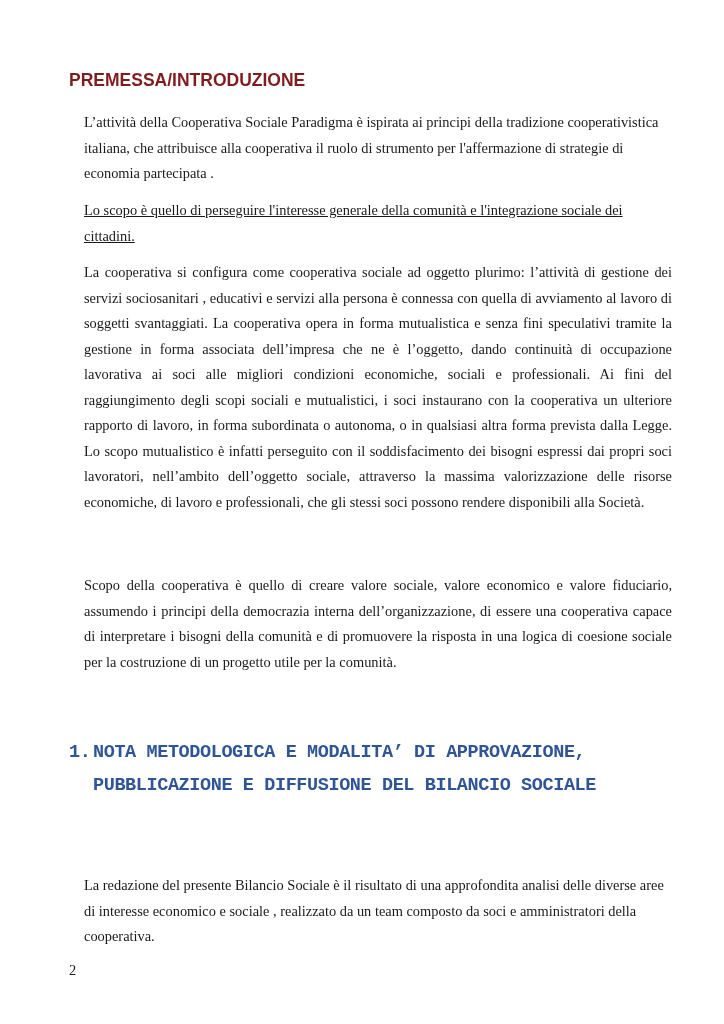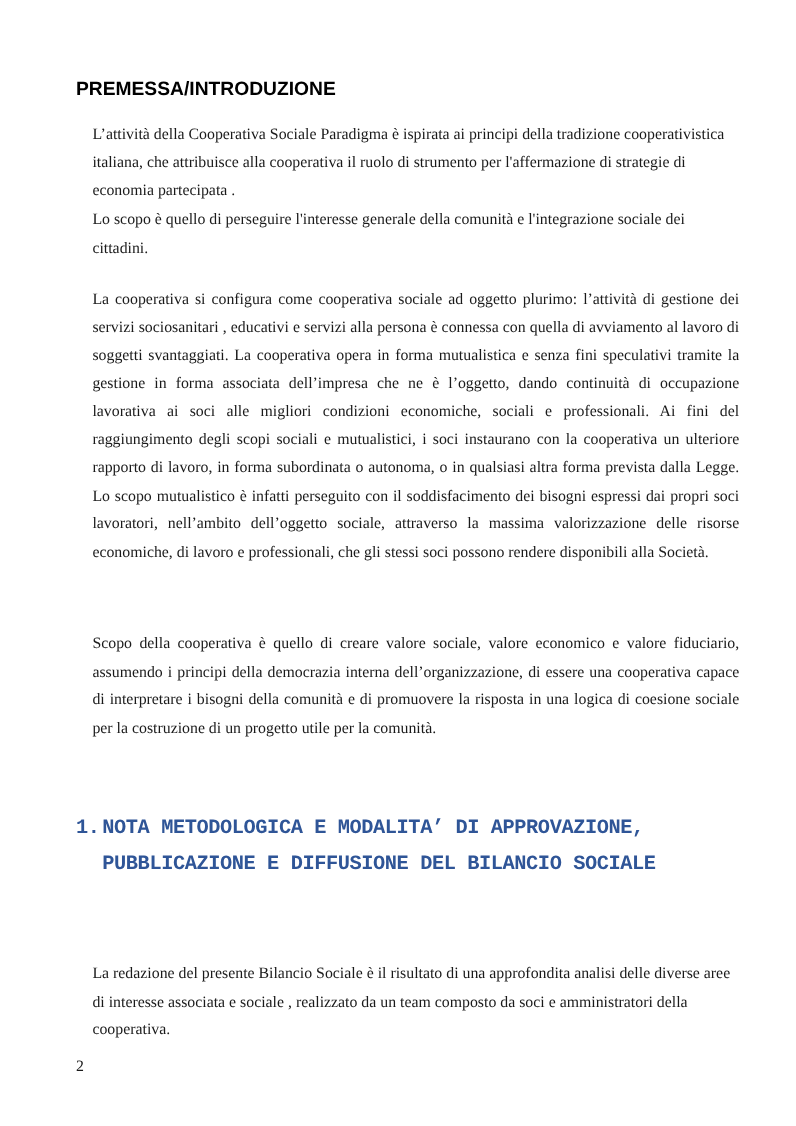--- a/index.html
+++ b/index.html
@@ -1,21 +1,21 @@
 <!DOCTYPE html>
 <html><head>
   <meta charset="utf-8">
   <style>
     html, body { margin: 0; padding: 0; background: #ffffff; }
     body { width: 724px; height: 1024px; position: relative; overflow: hidden; }
     .page { position: absolute; left: 0; top: 0; width: 724px; height: 1024px; background: #fff; }
     .h-intro {
       position: absolute; left: 69px; top: 70px;
       font-family: "Liberation Sans", sans-serif; font-weight: bold;
-      font-size: 17.5px; color: #000000; letter-spacing: 0px; margin: 0;
+      font-size: 17.5px; color: #7f1d1d; letter-spacing: 0px; margin: 0;
     }
     .para {
       position: absolute; left: 69px; width: 588px;
       font-family: "Liberation Serif", serif; font-size: 14.4px;
       line-height: 25.5px; color: #1a1a1a; margin: 15px;
     }
     .para.justify { text-align: justify; text-align-last: left; }
     .h-section {
       position: absolute; left: 69px; top: 736px; width: 600px;
       font-family: Liberation Mono, monospace; font-weight: bold;
@@ -30,26 +30,26 @@
     }
   </style>
 </head>
 <body>
 
 <div class="page">
   <h2 class="h-intro">PREMESSA/INTRODUZIONE</h2>
 
   <p class="para" style="top:95px; width:575px;">L’attività  della  Cooperativa  Sociale Paradigma è ispirata ai principi della  tradizione cooperativistica italiana,  che attribuisce alla cooperativa il ruolo di strumento per l'affermazione di  strategie di economia partecipata .</p>
 
-  <p class="para" style="top:173px; width:580px;">Lo scopo è quello  di perseguire l'interesse generale della comunità e  l'integrazione sociale dei cittadini.</p>
+  <p class="para" style="top:183px; width:580px;text-decoration:underline;">Lo scopo è quello  di perseguire l'interesse generale della comunità e  l'integrazione sociale dei cittadini.</p>
 
   <p class="para justify" style="top:245px;">La cooperativa si configura come cooperativa sociale ad oggetto plurimo: l’attività di gestione dei servizi sociosanitari , educativi e servizi alla persona è connessa con quella di avviamento al lavoro di soggetti svantaggiati. La cooperativa opera in forma mutualistica e senza fini speculativi tramite la gestione in forma associata dell’impresa che ne è l’oggetto, dando continuità di occupazione lavorativa ai soci alle migliori condizioni economiche, sociali e professionali. Ai fini del raggiungimento degli scopi sociali e mutualistici, i soci instaurano con la cooperativa un ulteriore rapporto di lavoro, in forma subordinata o autonoma, o in qualsiasi altra forma prevista dalla Legge. Lo scopo mutualistico è infatti perseguito con il soddisfacimento dei bisogni espressi dai propri soci lavoratori, nell’ambito dell’oggetto sociale, attraverso la massima valorizzazione delle risorse economiche, di lavoro e professionali, che gli stessi soci possono rendere disponibili alla Società.</p>
 
   <p class="para justify" style="top:558px;">Scopo della cooperativa è quello di creare valore sociale, valore economico e valore fiduciario, assumendo i principi della democrazia interna dell’organizzazione, di essere una cooperativa capace di interpretare i bisogni della comunità e di promuovere la risposta in una logica di coesione sociale per la costruzione di un progetto utile per la comunità.</p>
 
   <h2 class="h-section">
     <span class="num">1.</span><span class="txt">NOTA METODOLOGICA E MODALITA’ DI APPROVAZIONE, PUBBLICAZIONE E DIFFUSIONE DEL BILANCIO SOCIALE</span>
   </h2>
 
-  <p class="para" style="top:858px; width:590px;">La redazione del presente Bilancio Sociale è il risultato  di una approfondita analisi delle diverse aree di interesse associata e sociale ,  realizzato  da un team  composto da soci  e amministratori della cooperativa.</p>
+  <p class="para" style="top:858px; width:590px;">La redazione del presente Bilancio Sociale è il risultato  di una approfondita analisi delle diverse aree di interesse economico e sociale ,  realizzato  da un team  composto da soci  e amministratori della cooperativa.</p>
 
   <div class="page-num">2</div>
 </div>
 
 </body></html>

